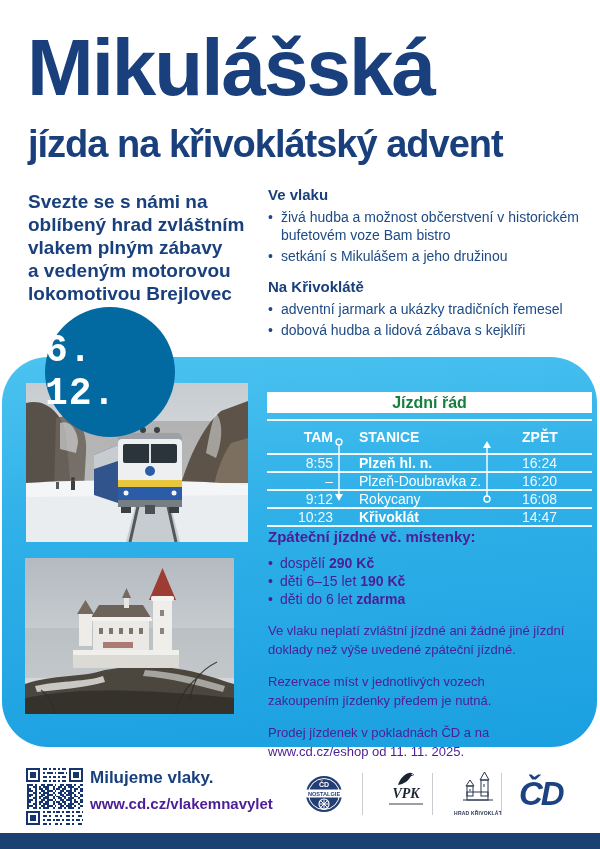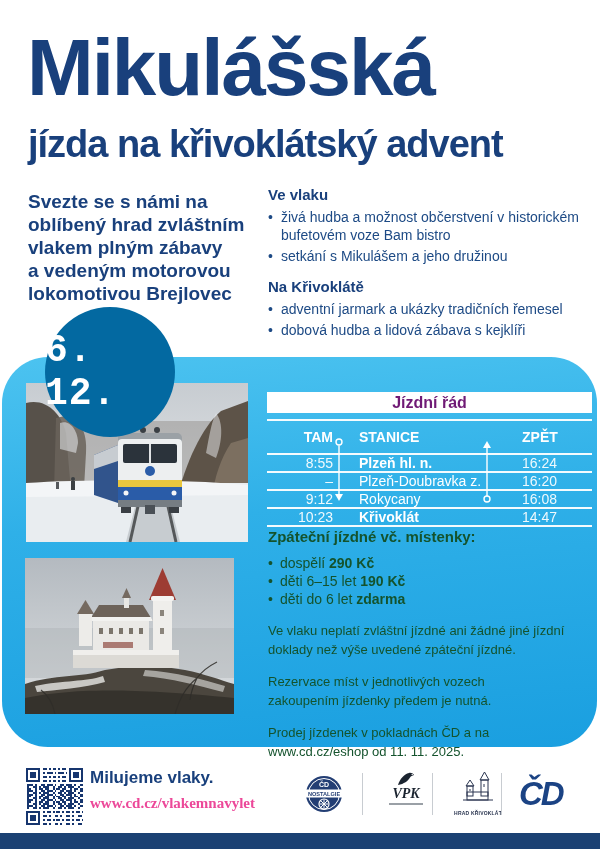--- a/index.html
+++ b/index.html
@@ -23,50 +23,50 @@
                background:#0369a1;display:flex;align-items:center;z-index:5;font-family:Liberation Mono, monospace;}
   .date-circle span{color:#fff;font-size:38px;font-weight:800;letter-spacing:1px;}
   
   .bluebox{position:absolute;left:2px;top:357px;width:595px;height:390px;border-radius:46px;
            background:linear-gradient(175deg,#4cc3f0 0%,#2fb0e8 40%,#1a9fe0 100%);}
   .photo{position:absolute;display:block;}
   .photo1{left:26px;top:383px;width:222px;height:159px;}
   .photo2{left:25px;top:558px;width:209px;height:156px;}
   
   .tt{position:absolute;left:267px;top:392px;width:325px;color:#fff;}
-  .tt-title{height:21px;line-height:21px;background:#fff;color:#701a75;font-size:16px;
+  .tt-title{height:21px;line-height:21px;background:#fff;color:#15803d;font-size:16px;
             font-weight:700;text-align:center;margin-bottom:6px;}
   .tt-head{display:flex;height:14px;line-height:14px;border-top:2px solid rgba(255,255,255,.95);
            border-bottom:2px solid rgba(255,255,255,.95);font-weight:700;font-size:14px;
            padding:9px 0;}
   .tt-row{display:flex;height:16px;line-height:16px;font-size:14px;
           border-bottom:2px solid rgba(255,255,255,.95);align-items:center;justify-content:center;}
   .c1{width:66px;text-align:right;}
   .c2{flex:1;padding-left:26px;}
   .c3{width:70px;text-align:left;}
   .tt-row .c1,.tt-row .c3{color:rgba(255,255,255,.92);}
   .tt-row.em .c2{font-weight:700;}
   .arr{position:absolute;top:46px;width:12px;height:66px;}
   .arr-l{left:66px;}
   .arr-r{left:214px;}
   
-  .pricing{position:absolute;left:268px;top:528px;width:320px;color:#14532d;}
+  .pricing{position:absolute;left:268px;top:528px;width:320px;color:#4c1d95;}
   .pr-h{font-size:15px;font-weight:700;margin:0 0 9px 0;}
   .pr-ul{list-style:none;margin:0;padding:0;font-size:14px;line-height:18px;}
   .pr-ul li{position:relative;padding-left:12px;}
   .pr-ul li::before{content:"•";position:absolute;left:0;top:0;}
   .pr-ul b{font-weight:700;}
   .note{font-size:13px;line-height:19px;margin:13px 0 0 0;}
   .n1{max-width:318px;} .n2{max-width:255px;} .n3{max-width:252px;}
   
   .qr{position:absolute;left:26px;top:768px;width:57px;height:57px;}
   .slogans{position:absolute;left:90px;top:767px;}
   .sl1{font-size:17px;font-weight:700;color:#19407c;line-height:21px;}
   .sl2{font-size:17px;font-weight:700;color:#00a3e0;line-height:21px;}
-  .sl-url{font-size:15px;font-weight:700;color:#ec4899;margin-top:7px;font-family:Liberation Serif, serif;}
+  .sl-url{font-size:15px;font-weight:700;color:#4c1d95;margin-top:7px;}
   .logo-div{position:absolute;top:773px;width:1px;height:42px;background:#c8ccd1;}
   .nostalgie{position:absolute;left:305px;top:775px;width:38px;height:38px;}
   .vpk{position:absolute;left:383px;top:771px;width:46px;text-align:center;}
   .vpk .bird{display:block;margin:0 auto;}
   .vpk .vpk-txt{font-family:"Liberation Serif",serif;font-style:italic;font-weight:700;
                 font-size:14px;color:#1b2430;line-height:14px;}
   .vpk .vpk-sub{margin:2px auto 0;width:34px;height:2px;background:#9aa0a6;}
   .castle-logo{position:absolute;left:450px;top:770px;width:56px;text-align:center;color:#2a3550;}
   .castle-cap{font-size:5px;font-weight:700;letter-spacing:.2px;line-height:5px;margin-top:1px;}
   .cd-logo{position:absolute;left:519px;top:776px;font-size:33px;font-weight:900;

